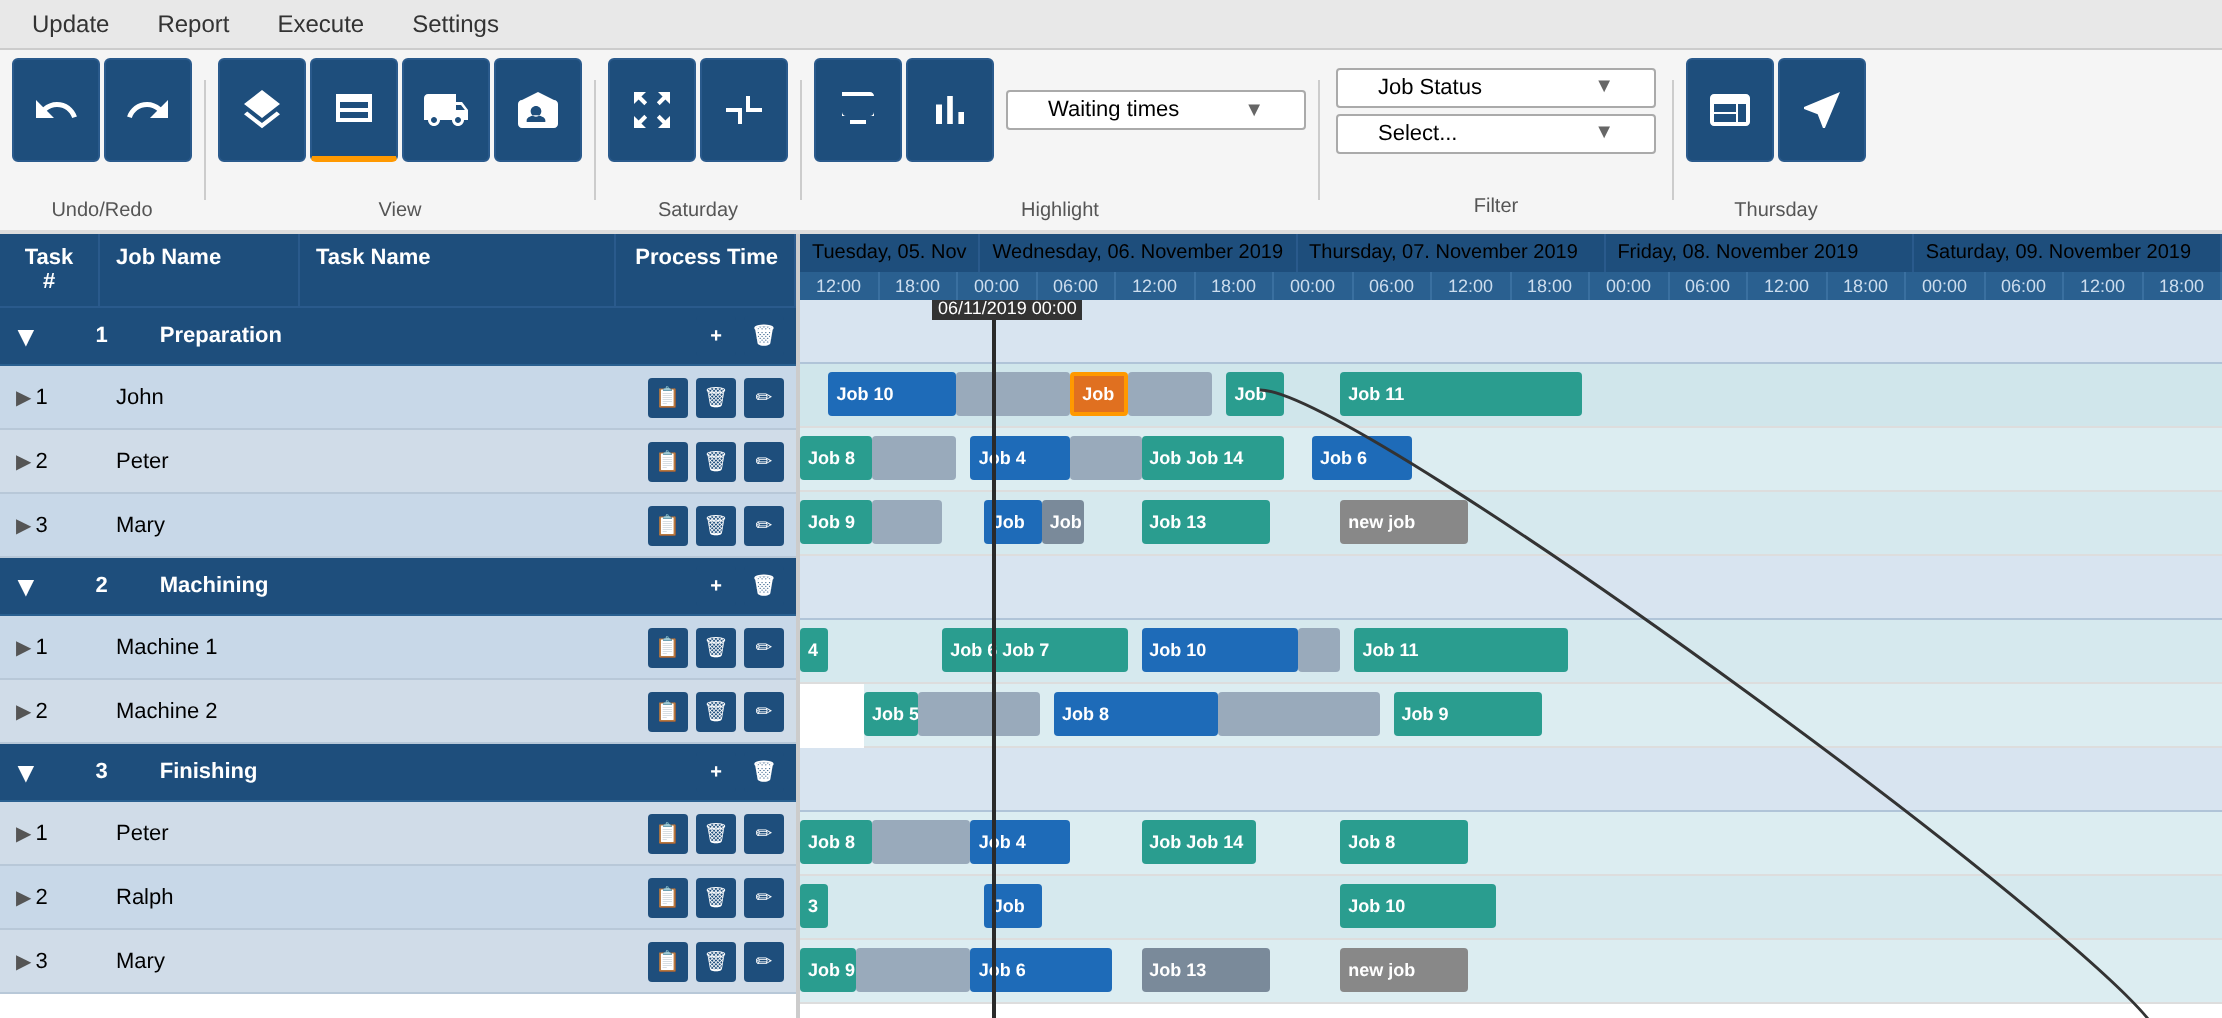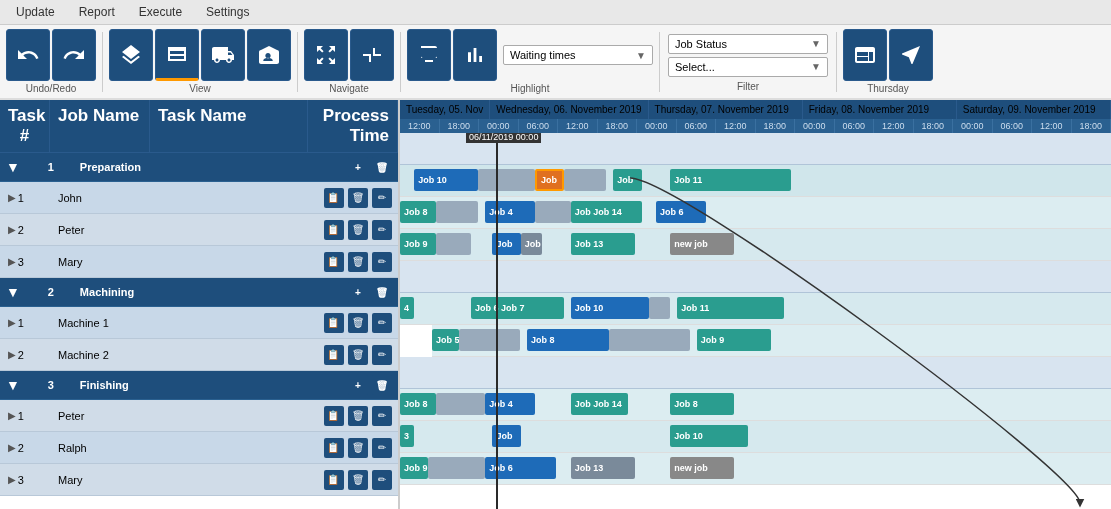--- a/index.html
+++ b/index.html
@@ -56,27 +56,27 @@
       gap: 2px;
     }
     .toolbar-btn.orange-bottom {
       border-bottom: 3px solid #f90;
     }
     .toolbar-btn svg { width: 24px; height: 24px; }
     .toolbar-group-label {
       font-size: 10px;
       color: #555;
       text-align: right;
-      margin-top: 2px;
+      margin-top: 19px;
     }
     .dropdown-select {
       background: white;
       border: 1px solid #aaa;
       border-radius: 2px;
-      padding: 3px 6px;
+      padding: 3px 20px;
       font-size: 11px;
       min-width: 140px;
       cursor: pointer;
       display: flex;
       align-items: center;
       justify-content: space-between;
     }
     .dropdown-select .arrow { font-size: 10px; color: #666; }
 
     
@@ -94,21 +94,21 @@
       border-right: 2px solid #ccc;
       overflow: hidden;
       display: flex;
       flex-direction: column;
     }
     .task-header {
       display: flex;
       background: #1e4e7c;
       color: white;
       font-weight: bold;
-      font-size: 17px;
+      font-size: 11px;
       border-bottom: 1px solid #2a5a8c;
     }
     .task-header .col {
       padding: 6px 8px;
       border-right: 1px solid #2a5a8c;
     }
     .col-task { width: 50px; text-align: center; }
     .col-taskname { flex: 1; }
     .col-jobname { width: 100px; }
     .col-processtime { width: 90px; text-align: right; }
@@ -284,21 +284,21 @@
         <svg viewBox="0 0 24 24" fill="white">
             <path d="M15 3l2.3 2.3-2.89 2.87 1.42 1.42L18.7 6.7 21 9V3h-6zM3 9l2.3-2.3 2.87 2.89 1.42-1.42L6.7 5.3 9 3H3v6zm6 12l-2.3-2.3 2.89-2.87-1.42-1.42L5.3 17.3 3 15v6h6zm12-6l-2.3 2.3-2.87-2.89-1.42 1.42 2.89 2.87L15 21h6v-6z"></path>
           </svg>
       </div>
       <div class="toolbar-btn">
         <svg viewBox="0 0 24 24" fill="white">
             <path d="M21 11h-6V5h-2v8h8v-2zM3 13h6v6h2v-8H3v2z"></path>
           </svg>
       </div>
     </div>
-    <div class="toolbar-group-label">Navigate</div>
+    <div class="toolbar-group-label">Saturday</div>
   </div>
 
   <div style="width:1px;background:#ccc;height:60px;margin:0 4px;"></div>
 
   <div class="toolbar-group-wrap">
     <div style="display:flex;gap:2px;align-items:center;">
       <div class="toolbar-btn">
         <svg viewBox="0 0 24 24" fill="white">
             <path d="M20 3H4v10c0 1.1.9 2 2 2h6v2H8v2h8v-2h-4v-2h6c1.1 0 2-.9 2-2V5c0-1.1-.9-2-2-2zm0 12H4V5h16v10z"></path>
           </svg>

